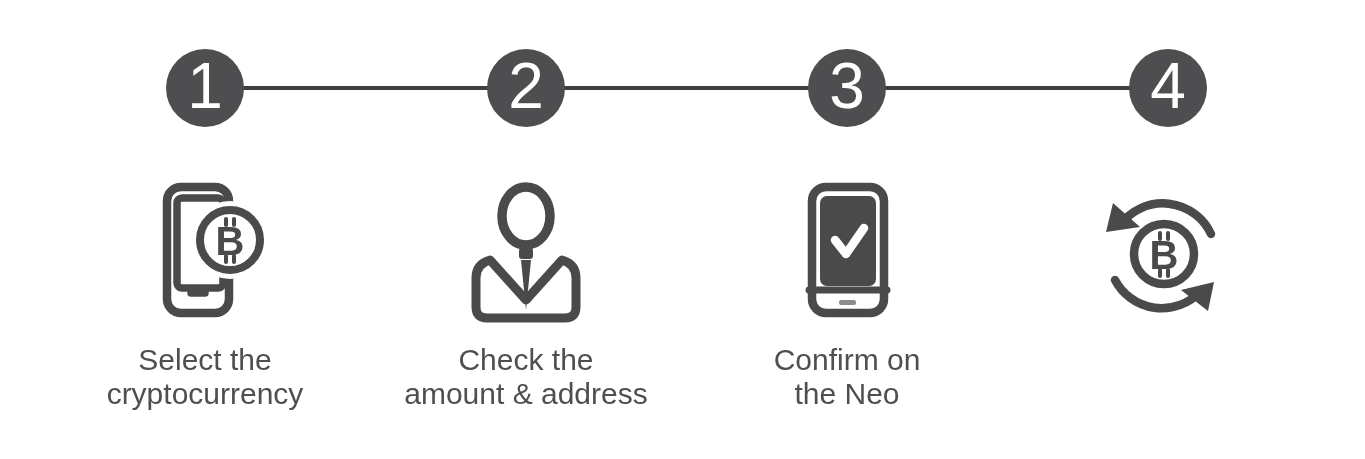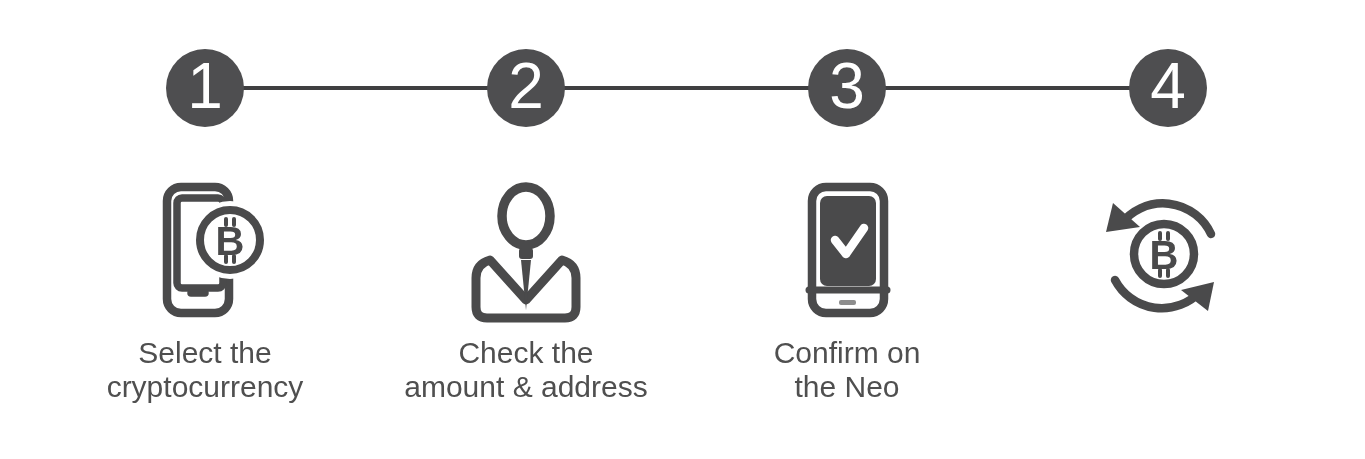--- a/index.html
+++ b/index.html
@@ -28,21 +28,21 @@
   .c1{left:166px}.c2{left:487px}.c3{left:808px}.c4{left:1129px}
   
   .col{
     position:absolute;top:178px;width:300px;
     display:flex;flex-direction:column;align-items:center;
   }
   .col1{left:55px}.col2{left:376px}.col3{left:697px}.col4{left:1018px}
   .icon{width:300px;height:150px;}
   .icon svg{display:block;color:var(--icon-color,#4a4a4b);}
   .step-label{
-    margin-top:8px;
+    margin-top:15px;
     color:var(--label-color,#4f4f4f);
     font-size:30px;line-height:34px;text-align:center;
     white-space:pre-line;
   }
   .btc-letter{
     font-family:"Liberation Sans", sans-serif;
     font-weight:bold;fill:currentColor;
   }
 </style>
 </head>

